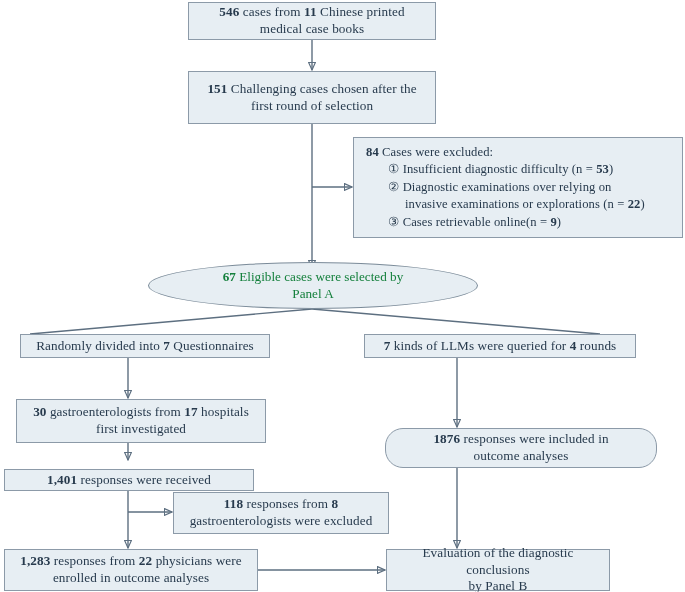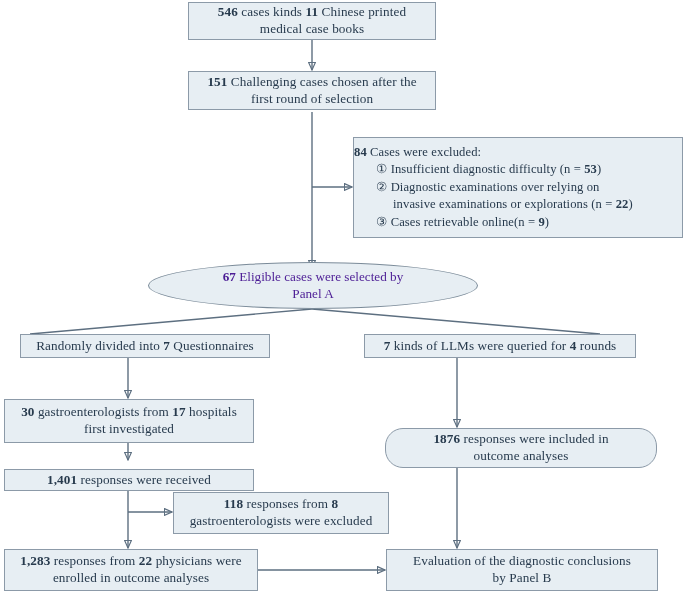--- a/index.html
+++ b/index.html
@@ -27,29 +27,29 @@
     display: flex;
     align-items: center;
     justify-content: center;
     text-align: center;
     padding: 3px 6px;
     letter-spacing: 0.1px;
   }
   .node.left-align {
     justify-content: flex-start;
     text-align: left;
-    padding-left: 0;
+    padding-left: 12px;
   }
   .ellipse {
     position: absolute;
     box-sizing: border-box;
     background: #e7eef3;
     border: 1px solid #7b8b99;
     border-radius: 50%;
-    color: #4c1d95;
+    color: #15803d;
     font-size: 13.2px;
     line-height: 1.28;
     display: flex;
     align-items: center;
     justify-content: center;
     text-align: center;
   }
   .node b, .ellipse b { font-weight: bold; }
   .excl-list {
     display: block;
@@ -104,26 +104,26 @@
 
     <line x1="457" y1="358" x2="457" y2="427" marker-end="url(#arrow)"></line>
 
     <line x1="457" y1="468" x2="457" y2="548" marker-end="url(#arrow)"></line>
 
     <line x1="258" y1="570" x2="385" y2="570" marker-end="url(#arrow)"></line>
   </svg>
 
   <div class="node" style="left:188px; top:2px; width:248px; height:38px;">
     <span>
-      <b>546</b><span> cases kinds </span><b>11</b><span> Chinese printed</span><br>
+      <b>546</b><span> cases from </span><b>11</b><span> Chinese printed</span><br>
       <span>medical case books</span>
     </span>
   </div>
 
-  <div class="node" style="left:188px; top:71px; width:248px; height:39px;">
+  <div class="node" style="left:188px; top:71px; width:248px; height:53px;">
     <span>
       <b>151</b><span> Challenging cases chosen after the</span><br>
       <span>first round of selection</span>
     </span>
   </div>
 
   <div class="node left-align" style="left:353px; top:137px; width:330px; height:101px; font-size:12.6px; line-height:1.38;">
     <span class="excl-list">
       <span class="excl-head">
         <b>84</b><span> Cases were excluded:</span>
@@ -153,21 +153,21 @@
       <span>Randomly divided into </span><b>7</b><span> Questionnaires</span>
     </span>
   </div>
 
   <div class="node" style="left:364px; top:334px; width:272px; height:24px;">
     <span>
       <b>7</b><span> kinds of LLMs were queried for </span><b>4</b><span> rounds</span>
     </span>
   </div>
 
-  <div class="node" style="left:4px; top:399px; width:250px; height:44px;">
+  <div class="node" style="left:16px; top:399px; width:250px; height:44px;">
     <span>
       <b>30</b><span> gastroenterologists from </span><b>17</b><span> hospitals</span><br>
       <span>first investigated</span>
     </span>
   </div>
 
   <div class="node" style="left:4px; top:469px; width:250px; height:22px;">
     <span>
       <b>1,401</b><span> responses were received</span>
     </span>
@@ -187,20 +187,20 @@
     </span>
   </div>
 
   <div class="node" style="left:4px; top:549px; width:254px; height:42px;font-family:Liberation Serif, serif;">
     <span>
       <b>1,283</b><span> responses from </span><b>22</b><span> physicians were</span><br>
       <span>enrolled in outcome analyses</span>
     </span>
   </div>
 
-  <div class="node" style="left:386px; top:549px; width:272px; height:42px;">
+  <div class="node" style="left:386px; top:549px; width:224px; height:42px;">
     <span>
       <span>Evaluation of the diagnostic conclusions</span><br>
       <span>by Panel B</span>
     </span>
   </div>
 
 </div>
 
 </body></html>

